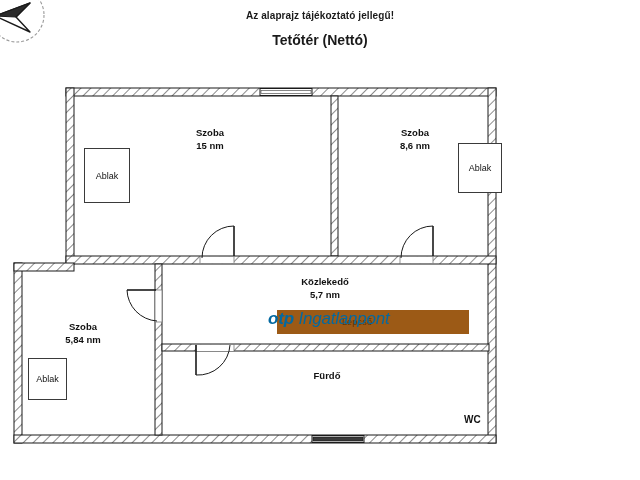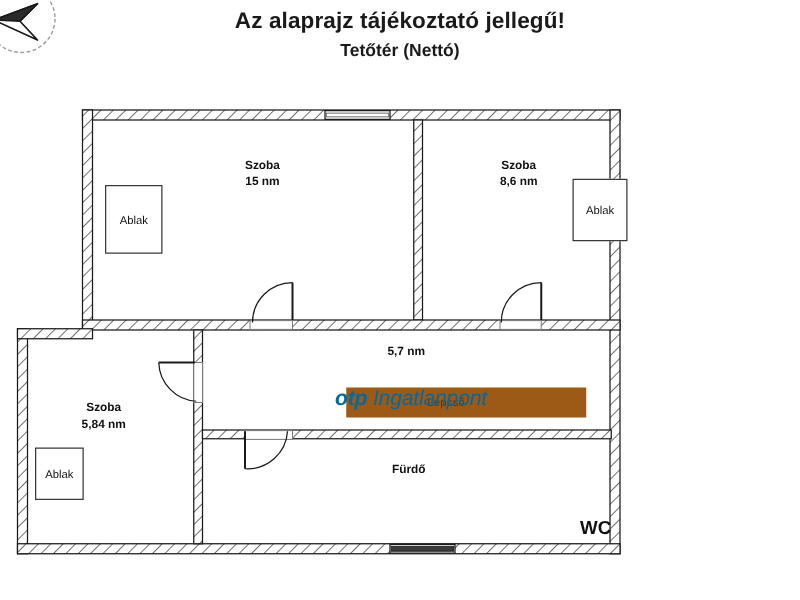--- a/index.html
+++ b/index.html
@@ -18,21 +18,21 @@
 
   
   #header {
     position: absolute;
     left: 0;
     top: 6px;
     width: 640px;
     text-align: center;
   }
   #title-main {
-    font-size: 18px;
+    font-size: 10px;
     font-weight: bold;
     letter-spacing: 0.1px;
     line-height: 20px;
     text-align: center;
   }
   #title-sub {
     font-size: 14px;
     font-weight: bold;
     line-height: 20px;
     margin-top: 4px;
@@ -64,21 +64,21 @@
     font-weight: bold;
     line-height: 13px;
     white-space: nowrap;
     color: #111;
   }
   .room-label .rname { display: block; }
   .room-label .rarea { display: block; }
 
   .wc-label {
     position: absolute;
-    font-size: 15px;
+    font-size: 10px;
     font-weight: bold;
     color: #111;
     white-space: nowrap;
   }
 
   
   .ablak {
     position: absolute;
     border: 1px solid #3a3a3a;
     background: #ffffff;
@@ -233,20 +233,21 @@
   <span class="rname">Szoba</span>
   <span class="rarea">15 nm</span>
 </div>
 
 <div class="room-label" style="left:360px; top:126px; width:110px;">
   <span class="rname">Szoba</span>
   <span class="rarea">8,6 nm</span>
 </div>
 
 <div class="room-label" style="left:265px; top:275px; width:120px;">
+  <span class="rname">Közlekedő</span>
   <span class="rarea">5,7 nm</span>
 </div>
 
 <div class="room-label" style="left:28px; top:320px; width:110px;">
   <span class="rname">Szoba</span>
   <span class="rarea">5,84 nm</span>
 </div>
 
 <div class="room-label" style="left:272px; top:369px; width:110px;">
   <span class="rname">Fürdő</span>

